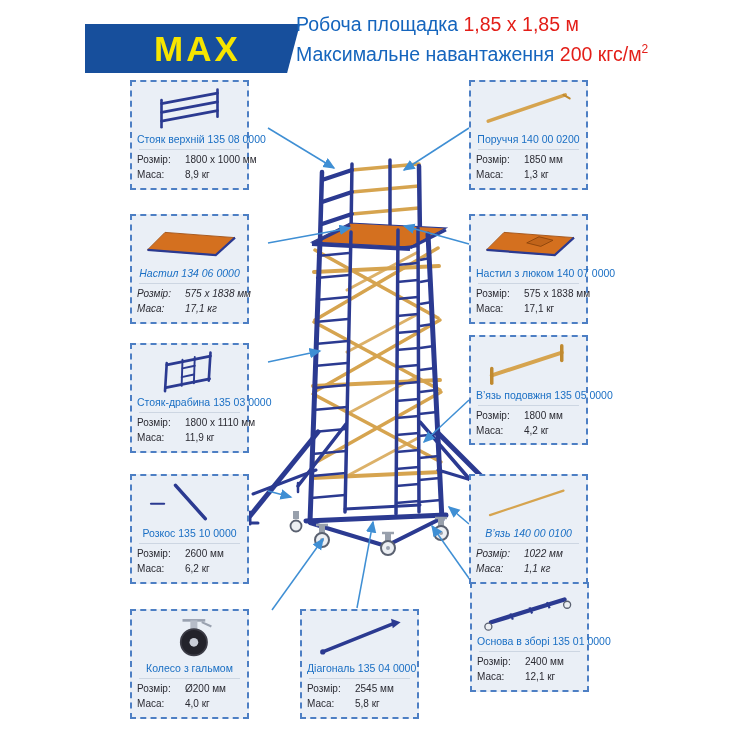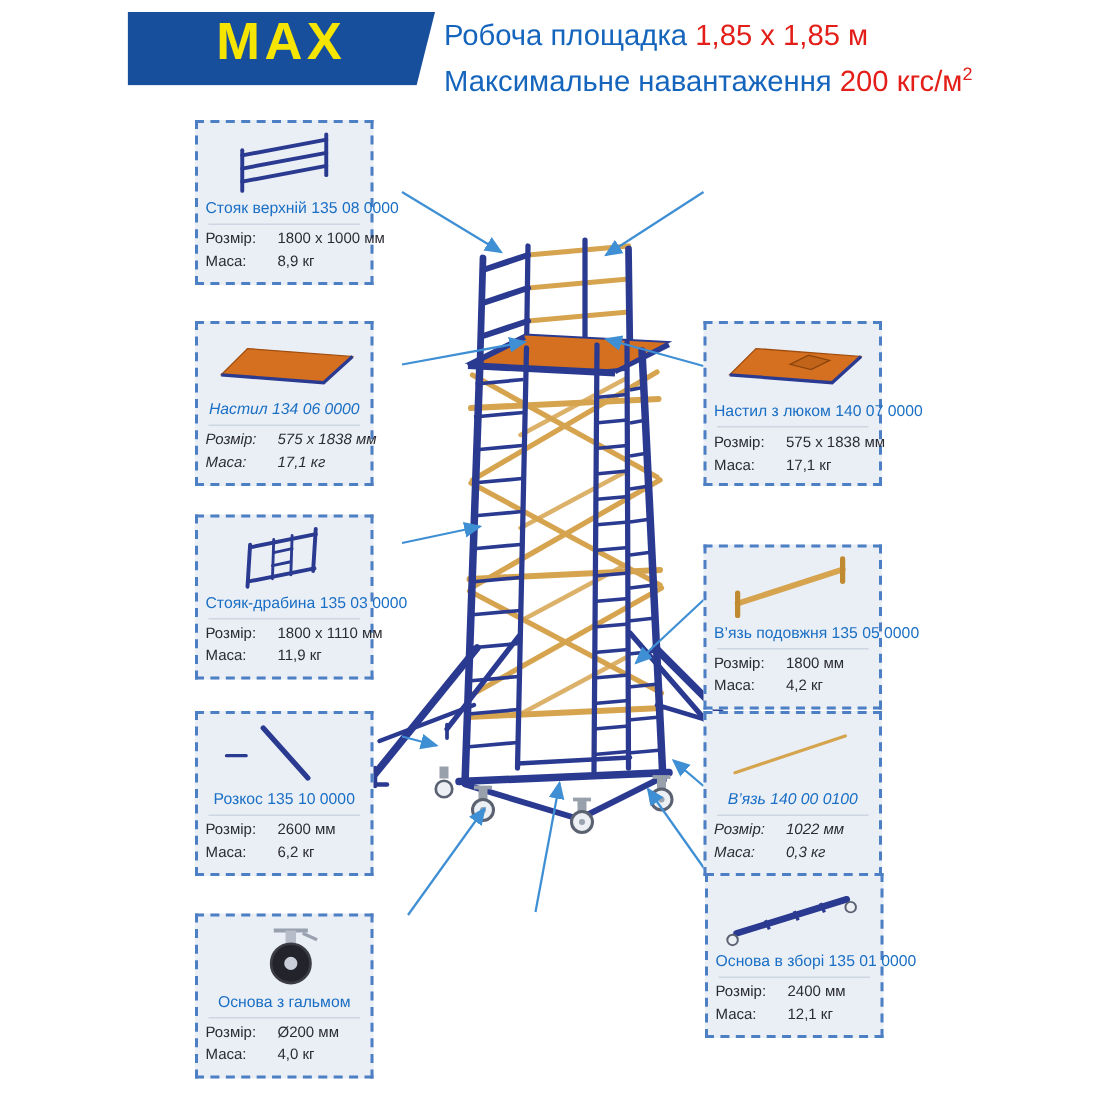--- a/index.html
+++ b/index.html
@@ -1,21 +1,21 @@
 <!DOCTYPE html>
 <html><head>
 <meta charset="utf-8">
 <style>
   html,body{margin:0;padding:0;background:#ffffff;}
   .canvas{position:relative;width:737px;height:737px;background:#ffffff;overflow:hidden;
           font-family:"Liberation Sans", sans-serif;}
   
-  .banner{position:absolute;left:85px;top:8px;width:205px;height:49px;background:#174f9c;
+  .banner{position:absolute;left:85px;top:24px;width:205px;height:49px;background:#174f9c;
           clip-path:polygon(0 0,100% 0,94% 100%,0 100%);
-          display:flex;align-items:flex-start;justify-content:center;z-index:3;}
+          display:flex;align-items:center;justify-content:center;z-index:3;padding-left:10px;}
   .logo{color:#f6e500;font-size:35px;font-weight:800;letter-spacing:3px;}
   .hdr{position:absolute;left:296px;top:12px;z-index:3;}
   .hline{font-size:19.5px;line-height:25px;white-space:nowrap;}
   .blue{color:#1565bd;}
   .red{color:#e31e18;}
   .hline sup{font-size:12px;}
   
   .overlay{position:absolute;left:0;top:0;z-index:1;pointer-events:none;}
   
   .part-box{position:absolute;box-sizing:border-box;width:119px;height:110px;z-index:2;
@@ -273,36 +273,48 @@
         <line x1="44" y1="4" x2="78" y2="42" stroke="#2b3a91" stroke-width="4" stroke-linecap="round"></line>
         <line x1="16" y1="25" x2="31" y2="25" stroke="#2b3a91" stroke-width="2.5" stroke-linecap="round"></line>
       </svg>
     </div>
     <div class="part-title">Розкос 135 10 0000</div>
     <div class="part-sep"></div>
     <div class="spec"><span class="lbl">Розмір:</span><span>2600 мм</span></div>
     <div class="spec"><span class="lbl">Маса:</span><span>6,2 кг</span></div>
   </div>
 
-
-  <div class="part-box" style="left:469px;top:214px;justify-content:space-between;">
+  <div class="part-box" style="left:469px;top:80px;">
+    <div class="part-icon">
+      <svg width="120" height="46" viewBox="0 0 120 46">
+        <line x1="14" y1="38" x2="102" y2="8" stroke="#d6a44f" stroke-width="4" stroke-linecap="round"></line>
+        <line x1="100" y1="8" x2="107" y2="12" stroke="#c08a30" stroke-width="2.5" stroke-linecap="round"></line>
+      </svg>
+    </div>
+    <div class="part-title">Поруччя 140 00 0200</div>
+    <div class="part-sep"></div>
+    <div class="spec"><span class="lbl">Розмір:</span><span>1850 мм</span></div>
+    <div class="spec"><span class="lbl">Маса:</span><span>1,3 кг</span></div>
+  </div>
+
+  <div class="part-box" style="left:469px;top:214px;">
     <div class="part-icon">
       <svg width="120" height="46" viewBox="0 0 120 46">
         <polygon points="12,32 32,12 112,18 90,38" fill="#d4701f" stroke="#a04e10" stroke-width="1"></polygon>
         <path d="M12,32 L90,38 L112,18" fill="none" stroke="#2b3a91" stroke-width="2.5"></path>
         <polygon points="58,24 72,17 88,21 74,28" fill="#c1641a" stroke="#8c440c" stroke-width="1"></polygon>
       </svg>
     </div>
     <div class="part-title">Настил з люком 140 07 0000</div>
     <div class="part-sep"></div>
     <div class="spec"><span class="lbl">Розмір:</span><span>575 х 1838 мм</span></div>
     <div class="spec"><span class="lbl">Маса:</span><span>17,1 кг</span></div>
   </div>
 
-  <div class="part-box" style="left:469px;top:363px;">
+  <div class="part-box" style="left:469px;top:335px;justify-content:center;">
     <div class="part-icon">
       <svg width="120" height="46" viewBox="0 0 120 46">
         <line x1="18" y1="36" x2="98" y2="10" stroke="#d6a44f" stroke-width="4.5" stroke-linecap="round"></line>
         <line x1="18" y1="28" x2="18" y2="45" stroke="#c08a30" stroke-width="4" stroke-linecap="round"></line>
         <line x1="98" y1="2" x2="98" y2="19" stroke="#c08a30" stroke-width="4" stroke-linecap="round"></line>
       </svg>
     </div>
     <div class="part-title">В’язь подовжня 135 05 0000</div>
     <div class="part-sep"></div>
     <div class="spec"><span class="lbl">Розмір:</span><span>1800 мм</span></div>
@@ -311,39 +323,52 @@
 
   <div class="part-box" style="left:469px;top:474px;font-style:italic;">
     <div class="part-icon">
       <svg width="120" height="46" viewBox="0 0 120 46">
         <line x1="16" y1="38" x2="100" y2="10" stroke="#d6a44f" stroke-width="2.5" stroke-linecap="round"></line>
       </svg>
     </div>
     <div class="part-title">В’язь 140 00 0100</div>
     <div class="part-sep"></div>
     <div class="spec"><span class="lbl">Розмір:</span><span>1022 мм</span></div>
-    <div class="spec"><span class="lbl">Маса:</span><span>0,3 кг</span></div>
+    <div class="spec"><span class="lbl">Маса:</span><span>1,1 кг</span></div>
   </div>
 
   <div class="part-box" style="left:130px;top:609px;">
     <div class="part-icon">
       <svg width="120" height="46" viewBox="0 0 120 46">
         <line x1="52" y1="4" x2="78" y2="4" stroke="#9aa2b0" stroke-width="3"></line>
         <rect x="61" y="4" width="8" height="11" fill="#b6bcc8"></rect>
         <line x1="74" y1="6" x2="85" y2="11" stroke="#9aa2b0" stroke-width="2.5"></line>
         <circle cx="65" cy="29" r="15" fill="#23232b" stroke="#3c3c46" stroke-width="2"></circle>
         <circle cx="65" cy="29" r="5" fill="#c9ced8"></circle>
       </svg>
     </div>
-    <div class="part-title">Основа з гальмом</div>
+    <div class="part-title">Колесо з гальмом</div>
     <div class="part-sep"></div>
     <div class="spec"><span class="lbl">Розмір:</span><span>Ø200 мм</span></div>
     <div class="spec"><span class="lbl">Маса:</span><span>4,0 кг</span></div>
   </div>
 
+  <div class="part-box" style="left:300px;top:609px;">
+    <div class="part-icon">
+      <svg width="120" height="46" viewBox="0 0 120 46">
+        <line x1="18" y1="40" x2="98" y2="8" stroke="#2b3a91" stroke-width="4" stroke-linecap="round"></line>
+        <polygon points="96,2 107,6 98,13" fill="#2b3a91"></polygon>
+        <circle cx="18" cy="40" r="3" fill="#2b3a91"></circle>
+      </svg>
+    </div>
+    <div class="part-title">Діагональ 135 04 0000</div>
+    <div class="part-sep"></div>
+    <div class="spec"><span class="lbl">Розмір:</span><span>2545 мм</span></div>
+    <div class="spec"><span class="lbl">Маса:</span><span>5,8 кг</span></div>
+  </div>
 
   <div class="part-box" style="left:470px;top:582px;">
     <div class="part-icon">
       <svg width="120" height="46" viewBox="0 0 120 46">
         <line x1="16" y1="37" x2="100" y2="11" stroke="#2b3a91" stroke-width="5" stroke-linecap="round"></line>
         <line x1="38" y1="27" x2="41" y2="34" stroke="#2b3a91" stroke-width="2.5"></line>
         <line x1="60" y1="20" x2="63" y2="27" stroke="#2b3a91" stroke-width="2.5"></line>
         <line x1="80" y1="14" x2="83" y2="21" stroke="#2b3a91" stroke-width="2.5"></line>
         <circle cx="13" cy="42" r="4" fill="#eceff3" stroke="#5a6170" stroke-width="1.5"></circle>
         <circle cx="103" cy="17" r="4" fill="#eceff3" stroke="#5a6170" stroke-width="1.5"></circle>

